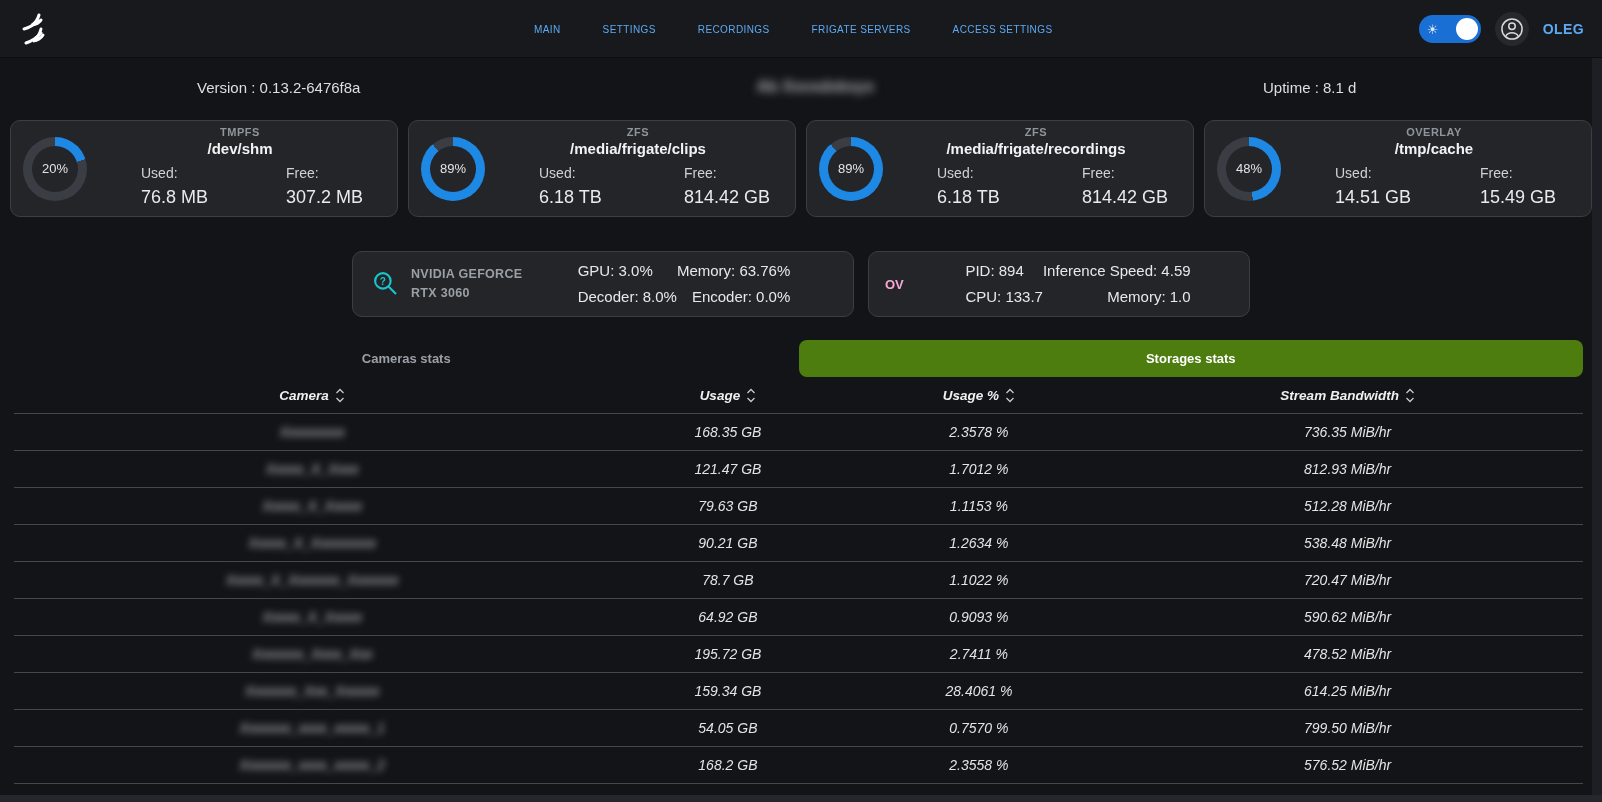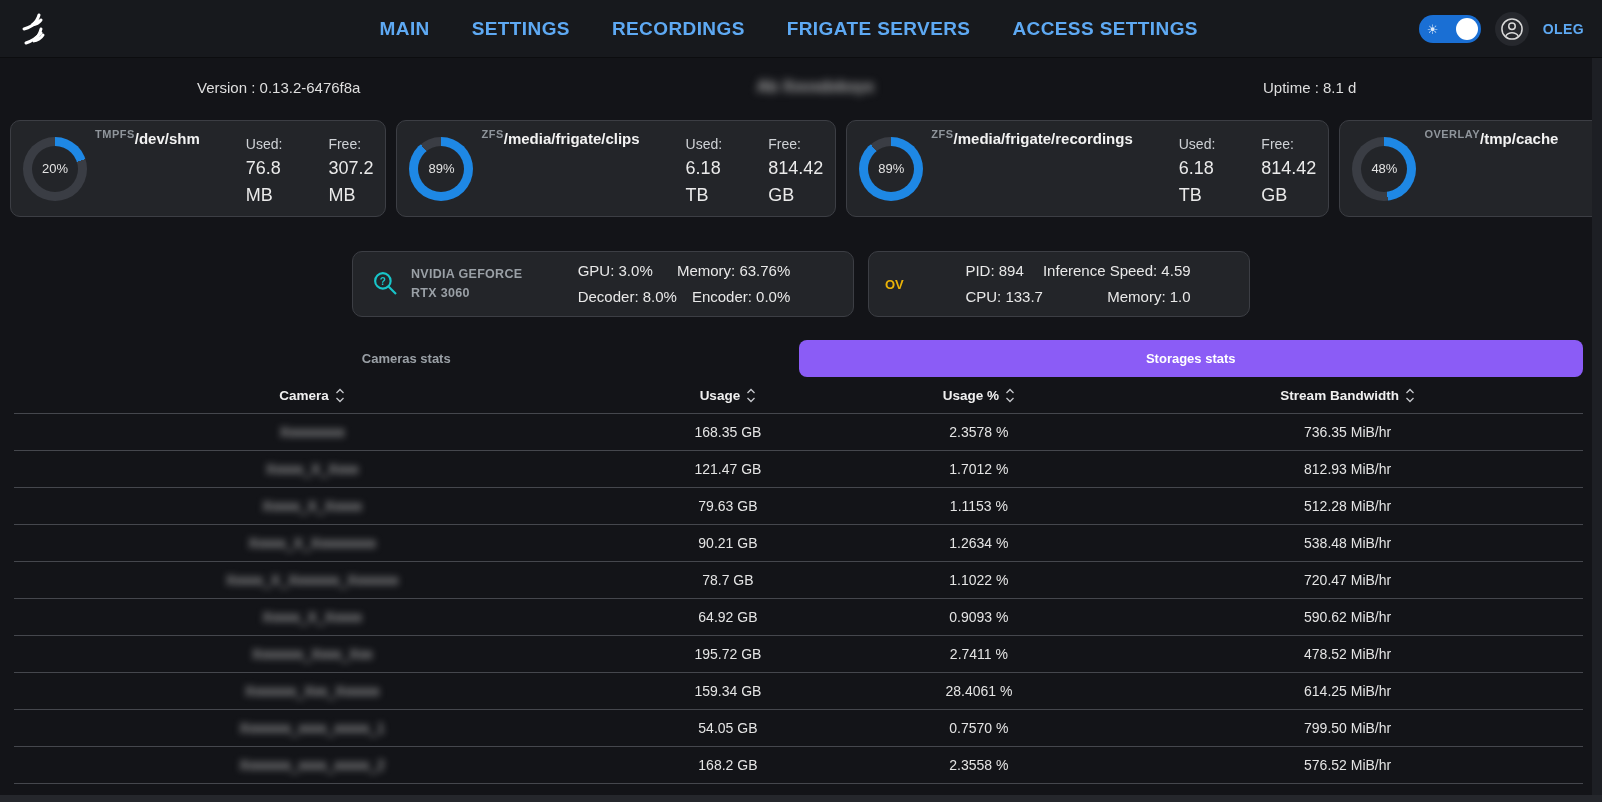--- a/index.html
+++ b/index.html
@@ -4,67 +4,67 @@
 <style>
   * { margin:0; padding:0; box-sizing:border-box; }
   html,body { width:1602px; height:802px; }
   body { font-family:"Liberation Sans", sans-serif; background:#131418; color:#e6e6e6; overflow:hidden; }
   .page { position:relative; width:1602px; height:802px; background:#131418; overflow:hidden; }
 
   
   .topbar { position:relative; height:58px; background:#17191d; border-bottom:1px solid #0c0d0f; display:flex; align-items:center; }
   .logo { position:absolute; left:14px; top:7px; width:46px; height:46px; }
   .nav-links { position:absolute; left:50%; top:0; height:58px; transform:translateX(-51.5%); display:flex; align-items:center; gap:42px; }
-  .nav-link { color:#5ea9f3; font-size:19px; font-weight:bold; letter-spacing:.4px; cursor:pointer; white-space:nowrap; }
+  .nav-link { color:#5ea9f3; font-size:10px; font-weight:normal; letter-spacing:.4px; cursor:pointer; white-space:nowrap; }
   .top-right { position:absolute; right:18px; top:0; height:58px; display:flex; align-items:center; gap:14px; }
   .toggle { width:62px; height:28px; border-radius:14px; background:#1a6fd4; position:relative; cursor:pointer; }
   .toggle .sun { position:absolute; left:8px; top:50%; transform:translateY(-50%); font-size:13px; color:rgba(255,255,255,.85); }
   .toggle .knob { position:absolute; right:3px; top:3px; width:22px; height:22px; border-radius:50%; background:#fff; }
   .avatar { width:34px; height:34px; border-radius:50%; background:#26282d; display:flex; align-items:center; justify-content:center; }
   .username { color:#5ea9f3; font-size:14px; font-weight:bold; letter-spacing:.4px; }
 
   
   .info-bar { position:relative; height:62px; }
   .version { position:absolute; left:197px; top:21px; font-size:15px; color:#dfdfdf; }
   .server-title { position:absolute; left:50.9%; top:20px; transform:translateX(-50%); font-size:16px; font-weight:bold; color:#aeaeae; filter:blur(4px); user-select:none; }
   .uptime { position:absolute; left:1263px; top:21px; font-size:15px; color:#dfdfdf; }
 
   
   .cards-row { display:flex; gap:10px; margin:0 10px; }
   .card { background:#232529; border:1px solid #3c3e44; border-radius:10px; }
   .storage-card { flex:1; height:97px; display:flex; align-items:center; padding:10px 12px; }
   .donut { width:64px; height:64px; border-radius:50%; position:relative; flex:0 0 64px; }
   .donut::before { content:""; position:absolute; inset:9px; border-radius:50%; background:#232529; }
   .donut-label { position:absolute; inset:0; display:flex; align-items:center; justify-content:center; font-size:13px; color:#e3e3e3; z-index:1; }
-  .storage-body { flex:1; display:flex; flex-direction:row; padding-left:8px; }
+  .storage-body { flex:1; display:flex; flex-direction:column; padding-left:8px; }
   .fs-type { text-align:center; font-size:11px; font-weight:bold; color:#8f959b; letter-spacing:.5px; }
   .fs-path { text-align:center; font-size:15px; font-weight:bold; color:#f2f2f2; margin-top:2px; }
   .fs-grid { display:grid; grid-template-columns:1fr 1fr; margin-top:6px; }
   .fs-grid .lbl { font-size:14px; color:#cfd2d6; padding-left:46px; line-height:1.5; }
   .fs-grid .val { font-size:18px; color:#eaeaea; padding-left:46px; line-height:1.5; }
 
   
   .hw-row { display:flex; justify-content:center; gap:14px; margin-top:34px; }
   .hw-card { height:66px; display:flex; align-items:center; padding:8px 16px; }
   .gpu-card { width:502px; }
   .det-card { width:382px; }
   .gpu-icon { flex:0 0 34px; }
   .gpu-name { width:128px; font-size:12.5px; font-weight:bold; color:#9aa0a6; letter-spacing:.3px; line-height:1.5; padding-left:8px; }
   .hw-stats { flex:1; display:flex; justify-content:center; align-items:center; }
   .hw-col { font-size:15px; color:#e8e8e8; line-height:1.75; }
   .hw-col.right { text-align:right; }
-  .det-label { width:38px; font-size:13px; font-weight:bold; color:#eab308; }
+  .det-label { width:38px; font-size:13px; font-weight:bold; color:#f9a8d4; }
 
   
   .tabs { display:flex; margin:23px 19px 0 14px; height:37px; }
   .tab { flex:1; display:flex; align-items:center; justify-content:center; font-size:13px; font-weight:bold; color:#9aa0a6; border-radius:8px; cursor:pointer; }
-  .tab.active { background:#8b5cf6; color:#ffffff; }
-
-  
-  .table { margin:0 19px 0 14px; }
+  .tab.active { background:#4d7c0f; color:#ffffff; }
+
+  
+  .table { margin:0 19px 0 14px;font-style:italic; }
   .thead { display:grid; grid-template-columns:38% 15% 17% 30%; height:36px; align-items:center; }
   .th { display:flex; align-items:center; justify-content:center; gap:6px; font-size:13.5px; font-weight:bold; color:#f0f0f0; cursor:pointer; }
   .sort-icon { display:inline-flex; }
   .trow { display:grid; grid-template-columns:38% 15% 17% 30%; height:37px; align-items:center; border-top:1px solid #45474d; }
   .td { text-align:center; font-size:14px; color:#e4e4e4; }
   .td.cam { color:#c9c9c9; filter:blur(3.5px); user-select:none; }
   .table-end { border-top:1px solid #45474d; height:0; }
 
   .bottom-strip { position:absolute; left:0; bottom:0; width:100%; height:7px; background:#25272c; }
   .scroll-track { position:absolute; right:0; top:58px; width:10px; height:744px; background:#1d1f24; }

